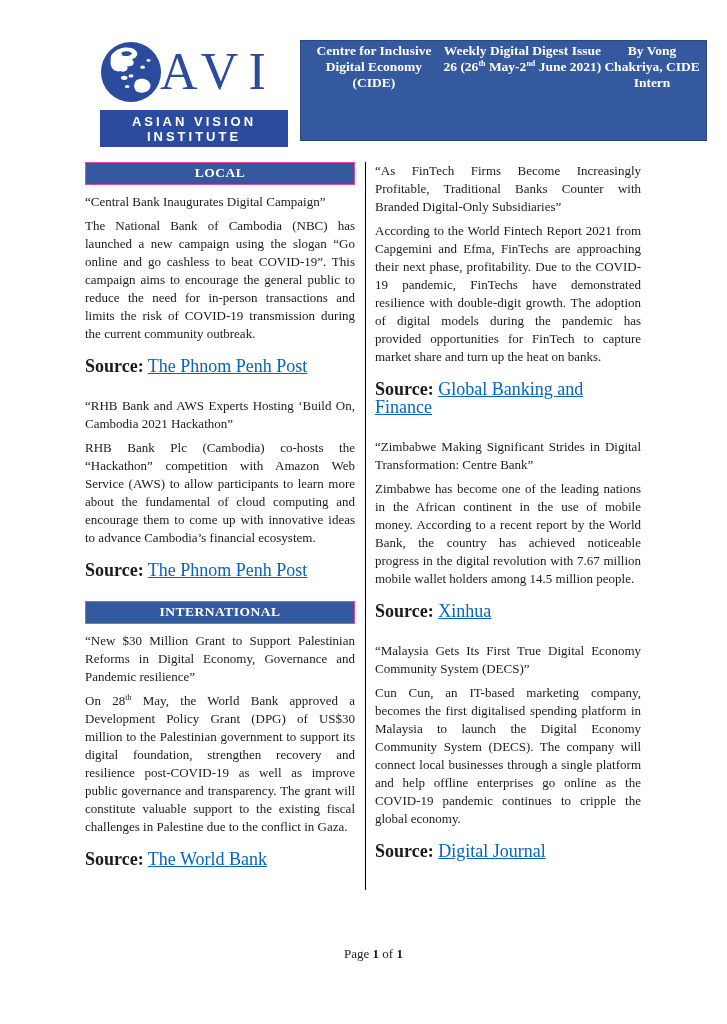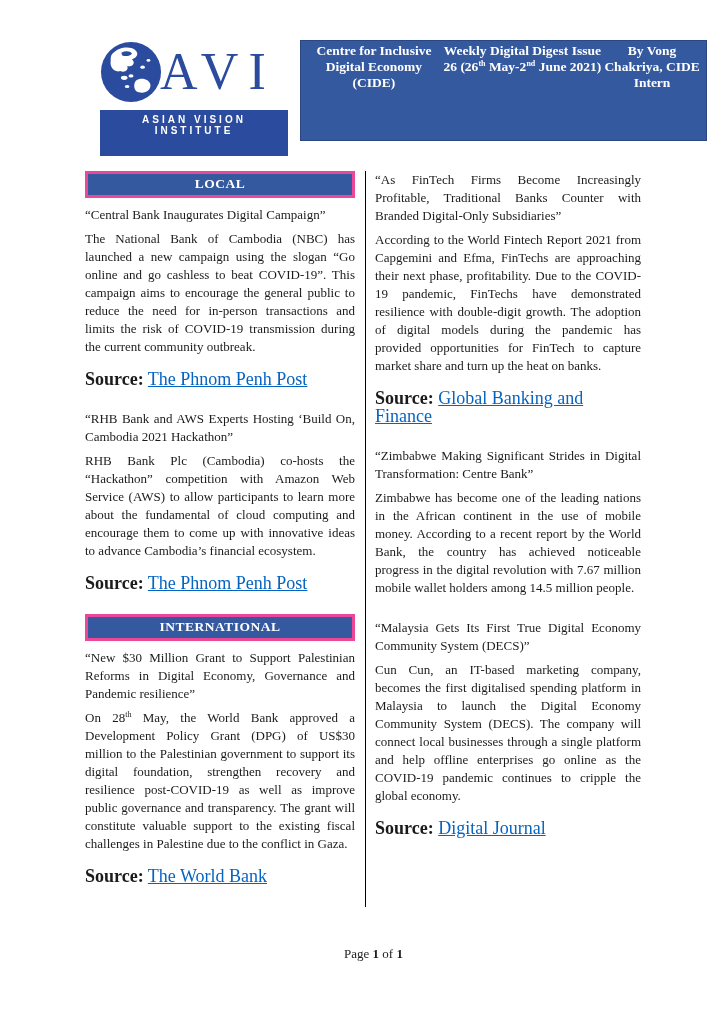--- a/index.html
+++ b/index.html
@@ -13,35 +13,35 @@
   .logo-block{width:188px;flex:0 0 auto;}
   .logo-row{display:flex;align-items:center;gap:4px;height:64px;}
   .globe{width:62px;height:62px;flex:0 0 auto;}
   .logo-acronym{
     font-size:52px;line-height:60px;color:#2a4b9e;letter-spacing:10px;
     font-weight:400;margin-left:-6px;
   }
   .logo-tagline{
     margin-top:6px;background:#2a4b9e;color:#ffffff;text-align:center;
     font-family:"Liberation Sans","DejaVu Sans",sans-serif;
-    font-size:10px;font-weight:bold;letter-spacing:3px;padding:4px 0 20px;
+    font-size:13px;font-weight:bold;letter-spacing:3px;padding:4px 0 3px;
   }
   .banner{
     flex:1;background:#35599e;border:1px solid #2a4780;color:#ffffff;
     height:95px;display:flex;justify-content:space-evenly;
     text-align:center;font-weight:bold;font-size:13.5px;padding:2px 6px;
   }
   .banner sup{font-size:8px;line-height:0;}
   
   .content{display:flex;margin:15px 0 0 85px;align-items:stretch;}
   .col-left{width:270px;flex:0 0 auto;}
   .divider{width:1px;background:#000;margin:0 9px 0 10px;flex:0 0 auto;}
   .col-right{width:266px;flex:0 0 auto;}
   .section-bar{
-    background:#35599e;border:3px solid #ec4899;color:#ffffff;
+    background:#35599e;border:1px solid #ec4899;color:#ffffff;
     text-align:center;font-weight:bold;font-size:13.5px;letter-spacing:.5px;
     padding:2px 0 3px;margin:0 0 8px;
   }
   .section-bar.intl{margin-top:6px;}
   article{margin-bottom:22px;}
   .headline{
     font-size:13px;font-weight:normal;line-height:18px;margin:0;
     text-align:justify;
   }
   .body-text{
@@ -120,20 +120,21 @@
     <div class="col-right">
       <article>
         <h3 class="headline">“As FinTech Firms Become Increasingly Profitable, Traditional Banks Counter with Branded Digital-Only Subsidiaries”</h3>
         <p class="body-text">According to the World Fintech Report 2021 from Capgemini and Efma, FinTechs are approaching their next phase, profitability. Due to the COVID-19 pandemic, FinTechs have demonstrated resilience with double-digit growth. The adoption of digital models during the pandemic has provided opportunities for FinTech to capture market share and turn up the heat on banks.</p>
         <p class="source-line"><span class="source-label">Source:</span> <a class="link">Global Banking and Finance</a></p>
       </article>
 
       <article>
         <h3 class="headline">“Zimbabwe Making Significant Strides in Digital Transformation: Centre Bank”</h3>
         <p class="body-text">Zimbabwe has become one of the leading nations in the African continent in the use of mobile money. According to a recent report by the World Bank, the country has achieved noticeable progress in the digital revolution with 7.67 million mobile wallet holders among 14.5 million people.</p>
+        <p class="source-line"><span class="source-label">Source:</span> <a class="link">Xinhua</a></p>
       </article>
 
       <article>
         <h3 class="headline">“Malaysia Gets Its First True Digital Economy Community System (DECS)”</h3>
         <p class="body-text">Cun Cun, an IT-based marketing company, becomes the first digitalised spending platform in Malaysia to launch the Digital Economy Community System (DECS). The company will connect local businesses through a single platform and help offline enterprises go online as the COVID-19 pandemic continues to cripple the global economy.</p>
         <p class="source-line"><span class="source-label">Source:</span> <a class="link">Digital Journal</a></p>
       </article>
     </div>
   </div>
 

